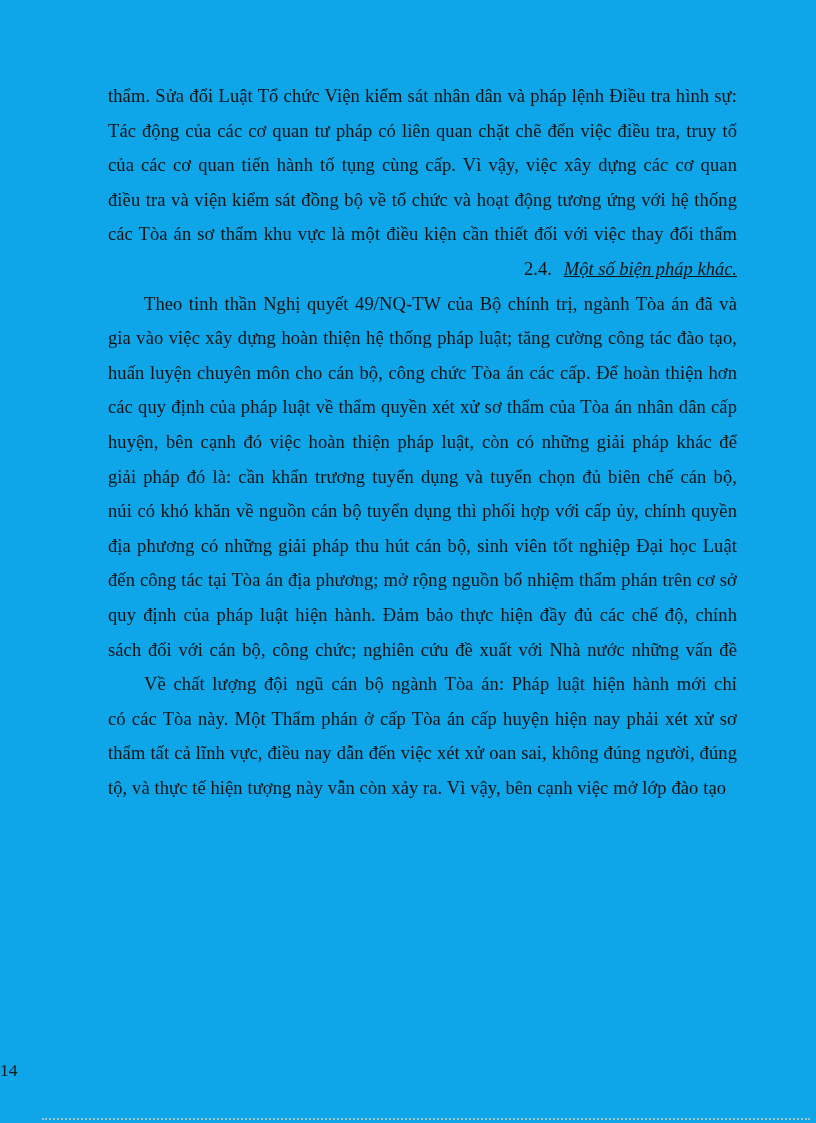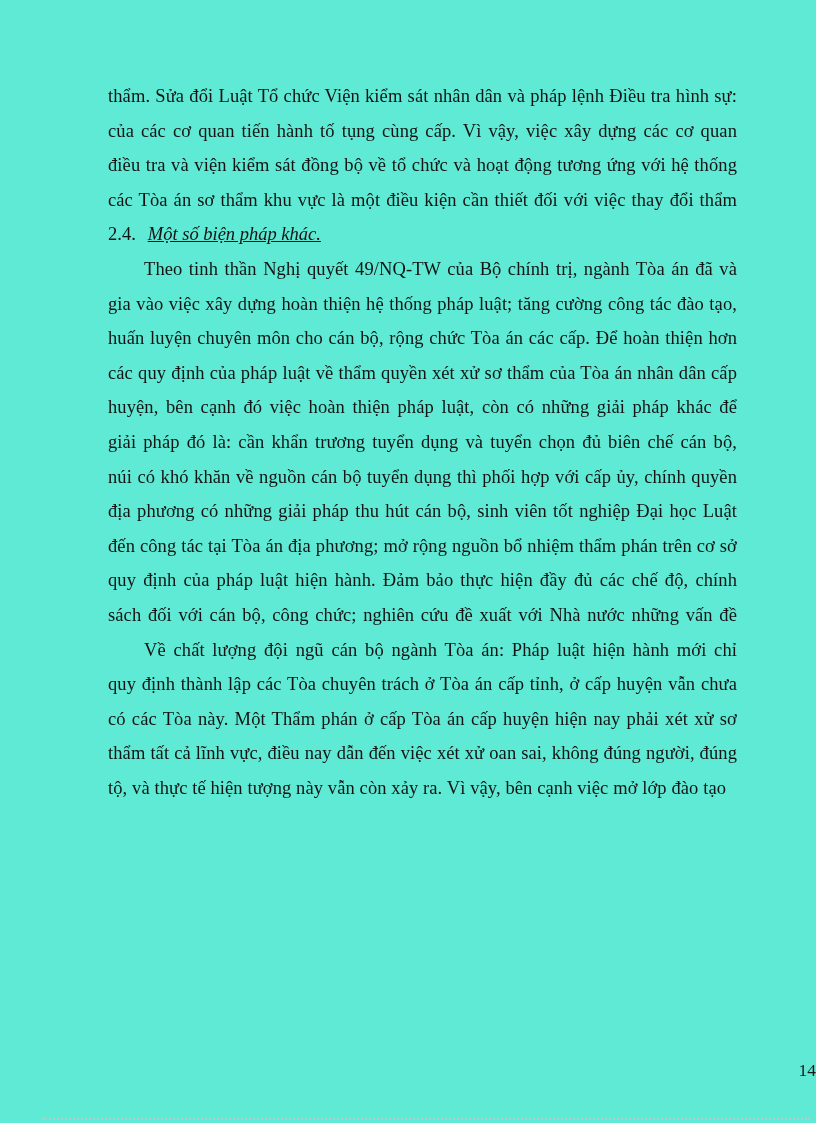--- a/index.html
+++ b/index.html
@@ -4,21 +4,21 @@
 <style>
   html, body {
     margin: 0;
     padding: 0;
     background: #ffffff;
   }
   .page {
     position: relative;
     width: 816px;
     height: 1123px;
-    background: #5eead4;
+    background: #0ea5e9;
     overflow: hidden;
     font-family: "Liberation Serif", "DejaVu Serif", serif;
     color: #141414;
   }
   .content {
     position: absolute;
     left: 108px;
     top: 79px;
     width: 629px;
   }
@@ -35,37 +35,37 @@
   .line.line-last {
     text-align-last: left;
   }
   .line.line-indent {
     text-indent: 36px;
   }
   .heading-line {
     font-size: 18.5px;
     line-height: 34.6px;
     height: 34.6px;
-    text-align: left;
+    text-align: right;
     overflow: hidden;
   }
   .heading-number {
     font-style: normal;
     margin-right: 12px;
   }
   .heading-title {
     font-style: italic;
     text-decoration: underline;
   }
   .footer {
     position: absolute;
     top: 1058px;
     left: 0;
     width: 816px;
-    text-align: right;
+    text-align: left;
     font-size: 17.5px;
     line-height: 24px;
     color: #1a1a1a;
   }
   .bottom-dots {
     position: absolute;
     left: 42px;
     right: 6px;
     bottom: 3px;
     height: 0;
@@ -74,46 +74,46 @@
   }
 </style>
 </head>
 <body>
 
 <div class="page">
   <div class="content">
 
     <div class="para">
         <div class="line">thẩm. Sửa đổi Luật Tổ chức Viện kiểm sát nhân dân và pháp lệnh Điều tra hình sự:</div>
+        <div class="line">Tác động của các cơ quan tư pháp có liên quan chặt chẽ đến việc điều tra, truy tố</div>
         <div class="line">của các cơ quan tiến hành tố tụng cùng cấp. Vì vậy, việc xây dựng các cơ quan</div>
         <div class="line">điều tra và viện kiểm sát đồng bộ về tổ chức và hoạt động tương ứng với hệ thống</div>
         <div class="line">các Tòa án sơ thẩm khu vực là một điều kiện cần thiết đối với việc thay đổi thẩm</div>
       </div>
 
     <div class="heading-line">
       <span class="heading-number">2.4.</span><span class="heading-title">Một số biện pháp khác.</span>
     </div>
 
     <div class="para">
         <div class="line line-indent">Theo tinh thần Nghị quyết 49/NQ-TW của Bộ chính trị, ngành Tòa án đã và</div>
         <div class="line">gia vào việc xây dựng hoàn thiện hệ thống pháp luật; tăng cường công tác đào tạo,</div>
-        <div class="line">huấn luyện chuyên môn cho cán bộ, rộng chức Tòa án các cấp. Để hoàn thiện hơn</div>
+        <div class="line">huấn luyện chuyên môn cho cán bộ, công chức Tòa án các cấp. Để hoàn thiện hơn</div>
         <div class="line">các quy định của pháp luật về thẩm quyền xét xử sơ thẩm của Tòa án nhân dân cấp</div>
         <div class="line">huyện, bên cạnh đó việc hoàn thiện pháp luật, còn có những giải pháp khác để</div>
         <div class="line">giải pháp đó là: cần khẩn trương tuyển dụng và tuyển chọn đủ biên chế cán bộ,</div>
         <div class="line">núi có khó khăn về nguồn cán bộ tuyển dụng thì phối hợp với cấp ủy, chính quyền</div>
         <div class="line">địa phương có những giải pháp thu hút cán bộ, sinh viên tốt nghiệp Đại học Luật</div>
         <div class="line">đến công tác tại Tòa án địa phương; mở rộng nguồn bổ nhiệm thẩm phán trên cơ sở</div>
         <div class="line">quy định của pháp luật hiện hành. Đảm bảo thực hiện đầy đủ các chế độ, chính</div>
         <div class="line">sách đối với cán bộ, công chức; nghiên cứu đề xuất với Nhà nước những vấn đề</div>
       </div>
 
     <div class="para">
         <div class="line line-indent">Về chất lượng đội ngũ cán bộ ngành Tòa án: Pháp luật hiện hành mới chỉ</div>
-        <div class="line">quy định thành lập các Tòa chuyên trách ở Tòa án cấp tỉnh, ở cấp huyện vẫn chưa</div>
         <div class="line">có các Tòa này. Một Thẩm phán ở cấp Tòa án cấp huyện hiện nay phải xét xử sơ</div>
         <div class="line">thẩm tất cả lĩnh vực, điều nay dẫn đến việc xét xử oan sai, không đúng người, đúng</div>
         <div class="line line-last">tộ, và thực tế hiện tượng này vẫn còn xảy ra. Vì vậy, bên cạnh việc mở lớp đào tạo</div>
       </div>
 
   </div>
 
   <div class="footer">
     <span>14</span>
   </div>

